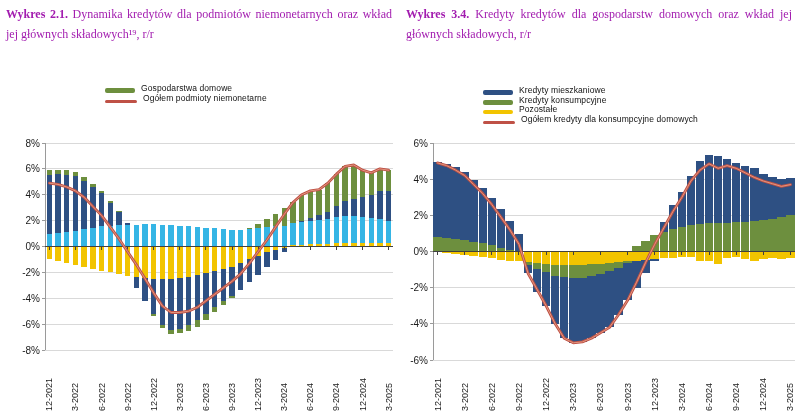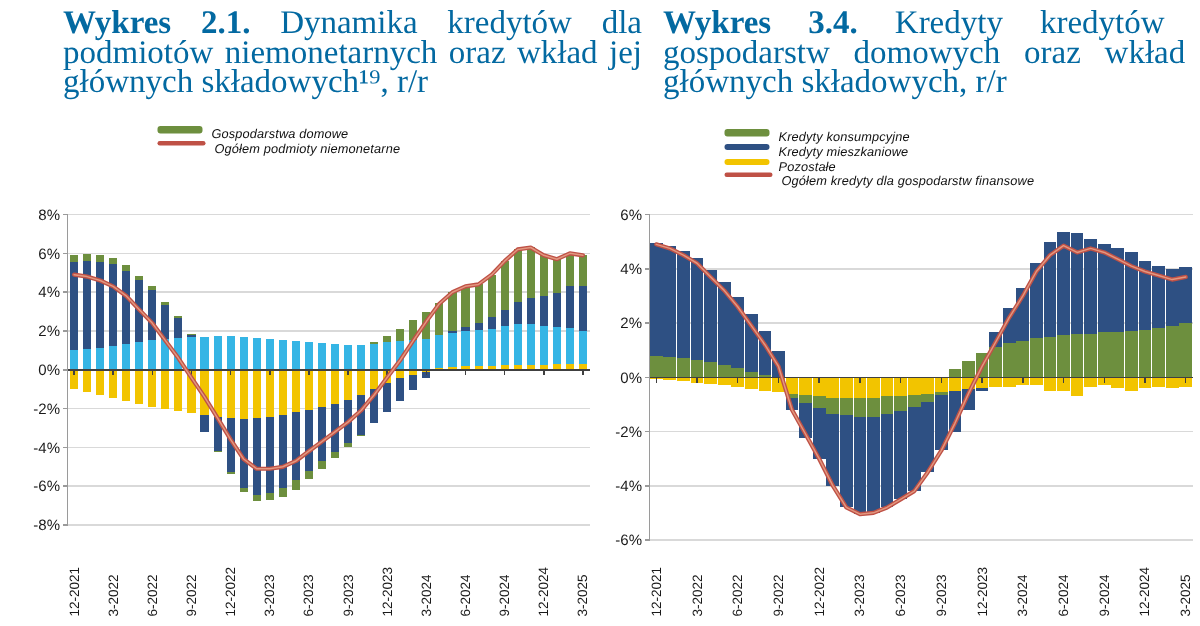--- a/index.html
+++ b/index.html
@@ -3,26 +3,26 @@
 <meta charset="utf-8">
 <style>
   html,body{margin:0;padding:0;}
   body{
     width:800px;height:417px;position:relative;overflow:hidden;
     background:#ffffff;font-family:"Liberation Sans",sans-serif;
   }
   .col{position:absolute;top:0;width:400px;height:417px;}
   .title{
     position:absolute;top:5px;left:6px;width:386px;
-    font-family:"Liberation Serif",serif;font-size:22px;line-height:19.5px;
-    color:#0369a1;text-align:justify;margin-left:36px;
+    font-family:"Liberation Serif",serif;font-size:12px;line-height:19.5px;
+    color:#a21caf;text-align:justify;
   }
   .title .tlabel{font-weight:bold;}
   .legend{position:absolute;display:flex;flex-direction:column;gap:1px;z-index:2;}
-  .lrow{display:flex;align-items:flex-start;height:8.8px;font-style:italic;}
+  .lrow{display:flex;align-items:flex-end;height:8.8px;}
   .sw{width:30px;height:4.5px;border-radius:2px;margin-right:6px;flex:0 0 auto;}
   .sw.line{height:2.8px;width:32px;}
   .llabel{font-size:8.5px;color:#111;white-space:nowrap;letter-spacing:0.1px;}
   svg text{font-family:"Liberation Sans",sans-serif;fill:#1a1a1a;}
   .chart-svg{position:absolute;top:130px;}
 </style>
 </head>
 <body>
 
 <div class="col" style="left:0">
@@ -259,34 +259,34 @@
     <text x="365.54999999999995" y="281" font-size="9" transform="rotate(-90 365.54999999999995 281)">12-2024</text>
     <text x="391.65" y="281" font-size="9" transform="rotate(-90 391.65 281)">3-2025</text>
   </svg>
 
 <div class="col" style="left:400px">
   <div class="title"><span class="tlabel">Wykres 3.4.</span><span> Kredyty kredytów dla gospodarstw domowych oraz wkład jej głównych składowych, r/r</span></div>
 </div>
 
 <div class="legend" style="left:483px;top:86px">
   <div class="lrow">
+      <span class="sw" style="background: rgb(46, 80, 131);"></span>
+      <span class="llabel">Kredyty mieszkaniowe</span>
+    </div>
+  <div class="lrow">
       <span class="sw" style="background: rgb(109, 143, 62);"></span>
       <span class="llabel">Kredyty konsumpcyjne</span>
     </div>
   <div class="lrow">
-      <span class="sw" style="background: rgb(46, 80, 131);"></span>
-      <span class="llabel">Kredyty mieszkaniowe</span>
-    </div>
-  <div class="lrow">
       <span class="sw" style="background: rgb(242, 196, 0);"></span>
       <span class="llabel">Pozostałe</span>
     </div>
   <div class="lrow">
       <span class="sw line" style="background: rgb(191, 81, 70);"></span>
-      <span class="llabel">Ogółem kredyty dla gospodarstw finansowe</span>
+      <span class="llabel">Ogółem kredyty dla konsumpcyjne domowych</span>
     </div>
 </div>
 
 <svg id="chart1" class="chart-svg" style="left:400px" width="400" height="287">
     <line x1="33" y1="13" x2="395" y2="13" stroke="#d9d9d9" stroke-width="1" shape-rendering="crispEdges"></line>
     <line x1="30" y1="13" x2="33" y2="13" stroke="#9a9a9a" stroke-width="1" shape-rendering="crispEdges"></line>
     <text x="28" y="16.5" text-anchor="end" font-size="10">6%</text>
     <line x1="33" y1="49.166666666666664" x2="395" y2="49.166666666666664" stroke="#d9d9d9" stroke-width="1" shape-rendering="crispEdges"></line>
     <line x1="30" y1="49.166666666666664" x2="33" y2="49.166666666666664" stroke="#9a9a9a" stroke-width="1" shape-rendering="crispEdges"></line>
     <text x="28" y="52.666666666666664" text-anchor="end" font-size="10">4%</text>

